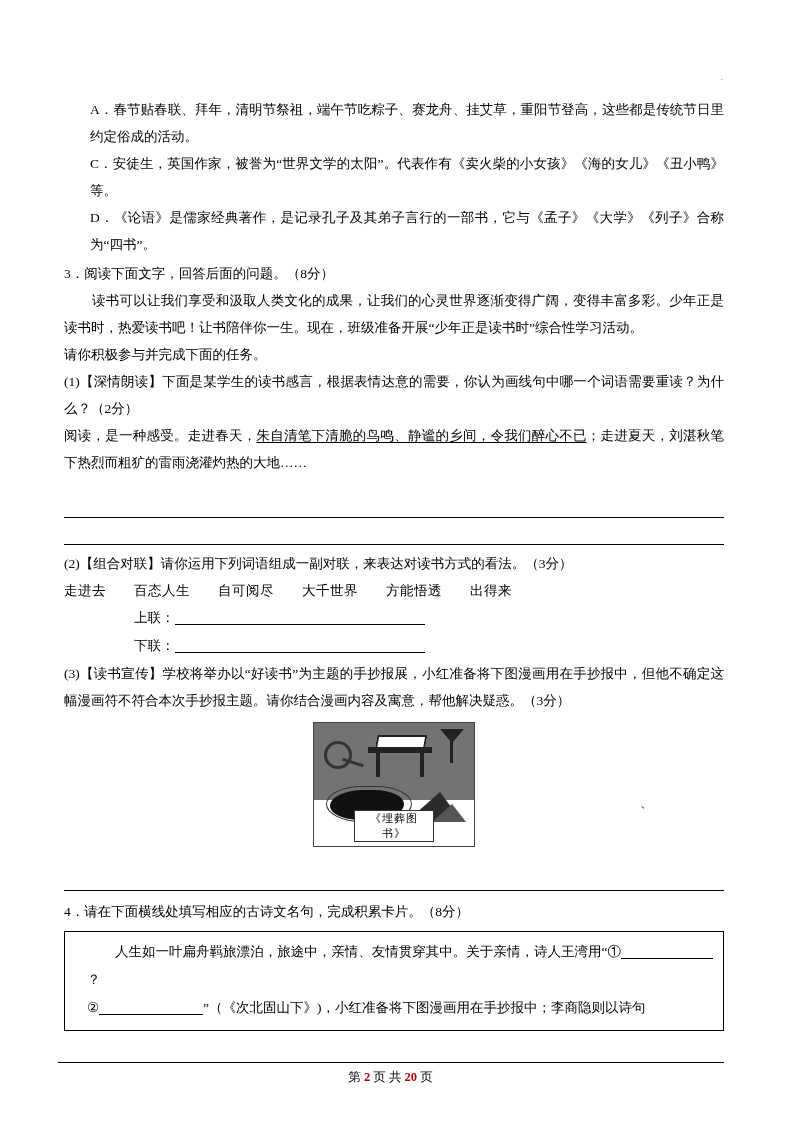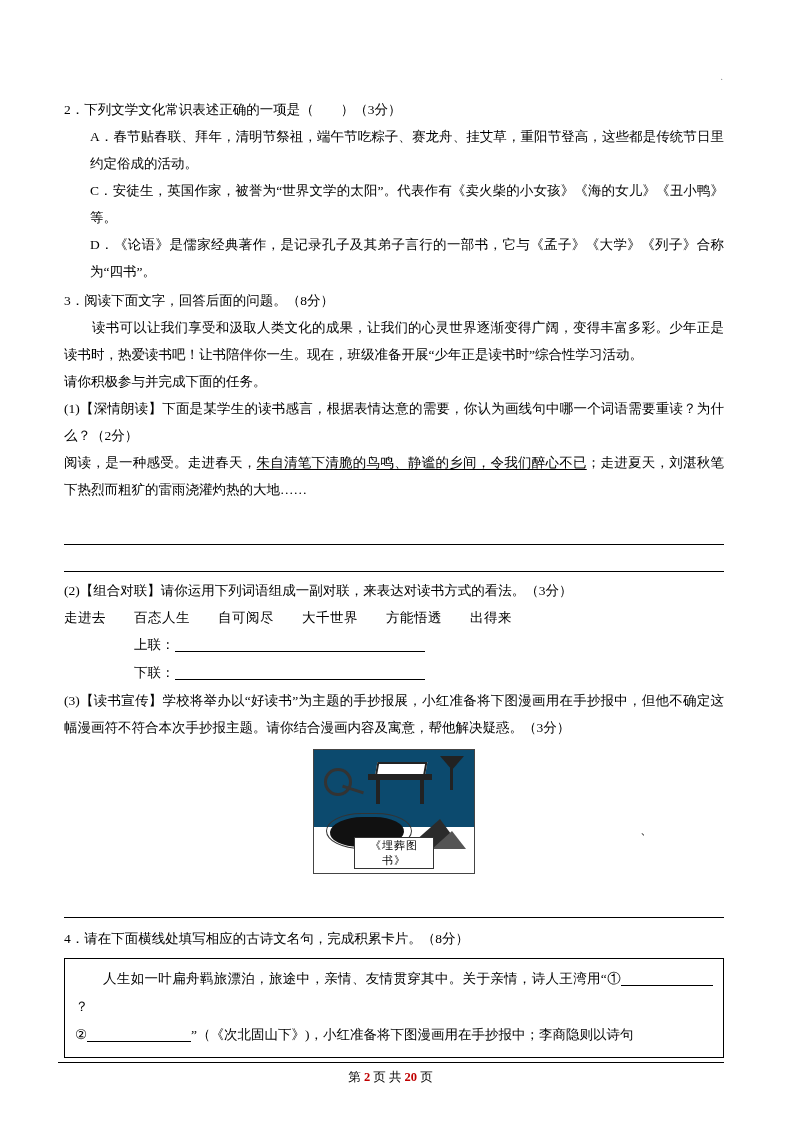--- a/index.html
+++ b/index.html
@@ -94,21 +94,21 @@
     text-align: center;
     margin-top: 8px;
     margin-bottom: 4px;
     position: relative;
   }
   .cartoon {
     display: inline-block;
     width: 160px;
     height: 123px;
     border: 1px solid #444;
-    background: #0c4a6e;
+    background: #737373;
     position: relative;
     overflow: hidden;
   }
   .c-ground {
     position: absolute;
     left: 0; right: 0; bottom: 0;
     height: 46px;
     background: #ffffff;
   }
   .c-pit {
@@ -239,21 +239,21 @@
   }
   .cartoon-mark {
     position: absolute;
     left: 576px;
     top: 72px;
     font-size: 13px;
   }
   .poem-box {
     border: 1px solid #000;
     margin-top: 6px;
-    padding: 6px 10px 8px 10px;
+    padding: 6px 10px 8px 22px;
     font-size: 13.5px;
     line-height: 28px;
     text-align: justify;
   }
   .footer {
     position: absolute;
     left: 0;
     right: 12px;
     bottom: 36px;
     text-align: center;
@@ -283,21 +283,20 @@
 </head>
 <body>
 
 <div class="page">
 
   <div class="dotted-mark">.</div>
 
   <div class="content">
 
     <div class="q-block">
-      <div class="q-head">2．下列文学文化常识表述正确的一项是（　　）（3分）</div>
       <div class="opt opt-hang">A．春节贴春联、拜年，清明节祭祖，端午节吃粽子、赛龙舟、挂艾草，重阳节登高，这些都是传统节日里约定俗成的活动。</div>
       <div class="opt opt-hang">C．安徒生，英国作家，被誉为“世界文学的太阳”。代表作有《卖火柴的小女孩》《海的女儿》《丑小鸭》等。</div>
       <div class="opt opt-hang">D．《论语》是儒家经典著作，是记录孔子及其弟子言行的一部书，它与《孟子》《大学》《列子》合称为“四书”。</div>
     </div>
 
     <div class="q-block">
       <div class="q-head">3．阅读下面文字，回答后面的问题。（8分）</div>
       <div class="para indent2 kai">读书可以让我们享受和汲取人类文化的成果，让我们的心灵世界逐渐变得广阔，变得丰富多彩。少年正是读书时，热爱读书吧！让书陪伴你一生。现在，班级准备开展“少年正是读书时”综合性学习活动。</div>
       <div class="para kai">请你积极参与并完成下面的任务。</div>
 

